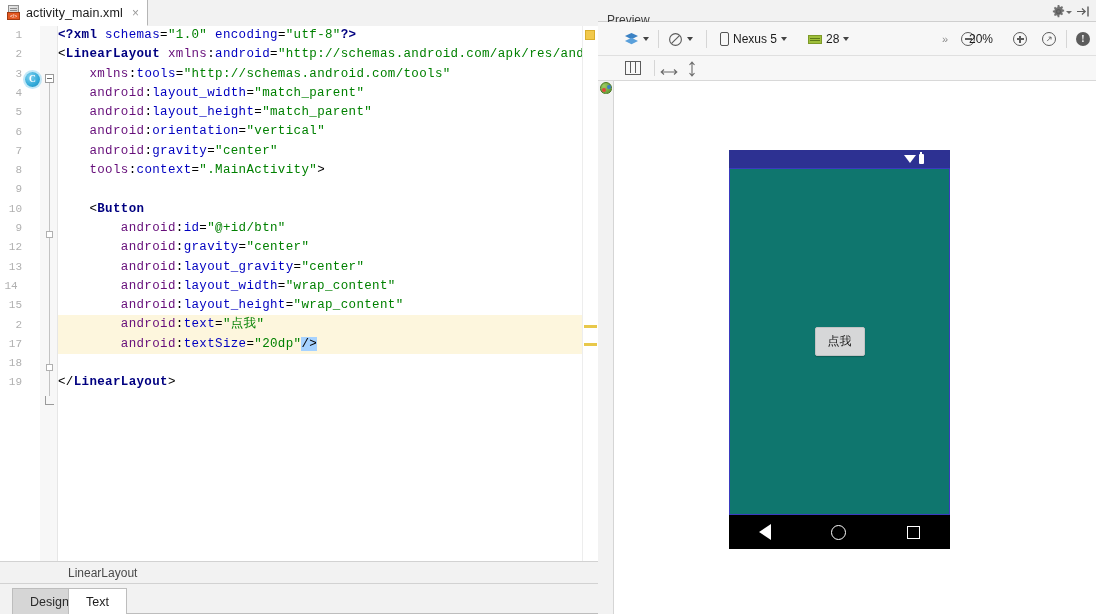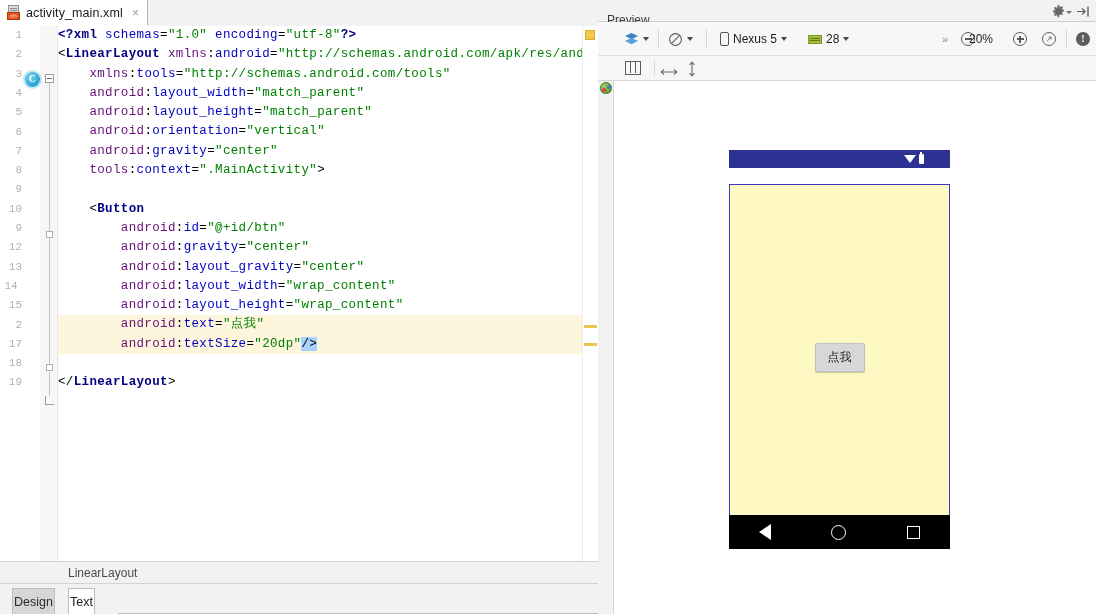--- a/index.html
+++ b/index.html
@@ -162,21 +162,21 @@
     font-size:12px;color:#4a4a4a;
   }
 
   
   .mode-tabs{
     position:absolute;left:0;top:584px;width:598px;height:30px;
     background:#f2f2f2;box-sizing:border-box;
   }
   .mode-tab{
     position:absolute;top:4px;height:26px;line-height:26px;
-    padding:0 1px;font-size:12.5px;color:#1d1d1d;box-sizing:border-box;
+    padding:0 17px;font-size:12.5px;color:#1d1d1d;box-sizing:border-box;
     border:1px solid #bdbdbd;border-bottom:none;
   }
   .mode-tab.inactive{
     left:12px;background:#d6d6d6;color:#2b2b2b;
   }
   .mode-tab.active{
     left:68px;background:#ffffff;border-color:#bdbdbd;
   }
   .mode-tabs .rest{
     position:absolute;left:118px;top:29px;width:480px;height:1px;background:#bdbdbd;
@@ -314,22 +314,22 @@
   }
   .batt-ic{
     width:5px;height:10px;background:#ffffff;position:relative;border-radius:1px;
   }
   .batt-ic:before{
     content:"";position:absolute;left:1.5px;top:-2px;width:2px;height:2px;background:#ffffff;
   }
   .st-time{font-size:10px;color:#ffffff;line-height:18px;font-family:"Liberation Sans",sans-serif;margin-top:40px;}
   .dev-content{
     position:absolute;left:0;top:18px;width:221px;height:347px;
-    background:#fef9c3;border:1px solid #3b3bbf;box-sizing:border-box;
-    display:flex;align-items:center;justify-content:center;margin-top:16px;
+    background:#0f766e;border:1px solid #3b3bbf;box-sizing:border-box;
+    display:flex;align-items:center;justify-content:center;
   }
   .mat-button{
     min-width:44px;padding:5px 12px;
     background:#d6d7d8;border:1px solid #c2c3c4;border-radius:2px;
     box-shadow:0 1px 1px rgba(0,0,0,.22);
     font-size:12px;color:#1b1b1b;text-align:center;box-sizing:border-box;
     font-family:"DejaVu Sans","Liberation Sans",sans-serif;
   }
   .dev-nav{
     position:absolute;left:0;top:365px;width:221px;height:34px;

